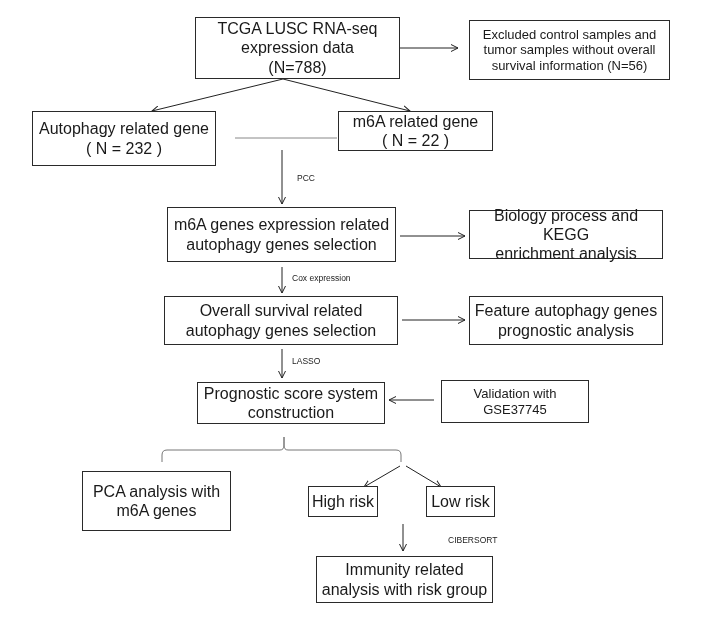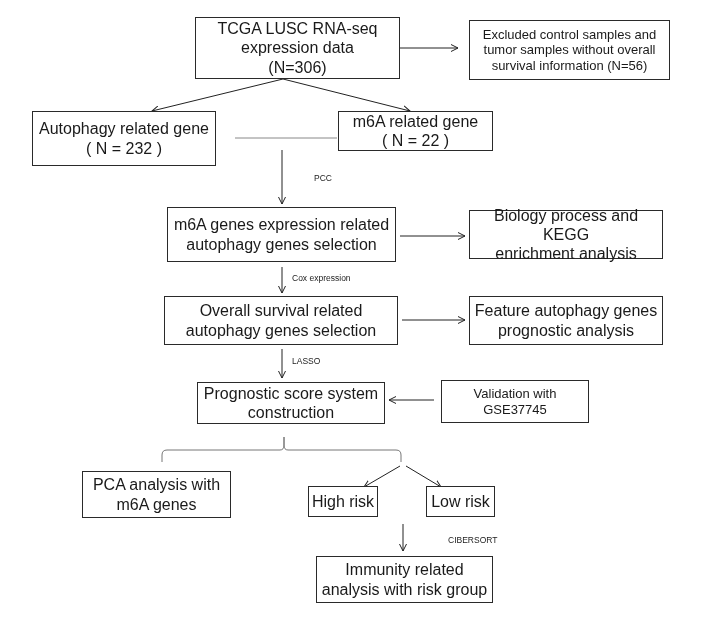--- a/index.html
+++ b/index.html
@@ -37,36 +37,36 @@
     <path stroke="#777" d="M162,462 L162,455 Q162,450 167,450 L280,450 Q284,450 284,445 L284,437 L284,445 Q284,450 288,450 L396,450 Q401,450 401,455 L401,462"></path>
     <line x1="400" y1="466" x2="364" y2="487" marker-end="url(#ah)"></line>
     <line x1="406" y1="466" x2="441" y2="487" marker-end="url(#ah)"></line>
     <line x1="403" y1="524" x2="403" y2="551" marker-end="url(#ah)"></line>
   </g>
 </svg>
 
 <div class="box f16" style="left:195px;top:17px;width:205px;height:62px;">
     <span>TCGA LUSC RNA-seq
 expression data
-(N=306)</span>
+(N=788)</span>
   </div>
 <div class="box f13" style="left:469px;top:20px;width:201px;height:60px;">
     <span>Excluded control samples and
 tumor samples without overall
 survival information (N=56)</span>
   </div>
 <div class="box f16" style="left:32px;top:111px;width:184px;height:55px;">
     <span>Autophagy related gene
 ( N = 232 )</span>
   </div>
 <div class="box f16" style="left:338px;top:111px;width:155px;height:40px;">
     <span>m6A related gene
 ( N = 22 )</span>
   </div>
-<div class="lbl" style="left:314px;top:173px;">PCC</div>
+<div class="lbl" style="left:297px;top:173px;">PCC</div>
 <div class="box f16" style="left:167px;top:207px;width:229px;height:55px;">
     <span>m6A genes expression related
 autophagy genes selection</span>
   </div>
 <div class="box f16" style="left:469px;top:210px;width:194px;height:49px;">
     <span>Biology process and KEGG
 enrichment analysis</span>
   </div>
 <div class="lbl" style="left:292px;top:273px;">Cox expression</div>
 <div class="box f16" style="left:164px;top:296px;width:234px;height:49px;">
@@ -79,21 +79,21 @@
   </div>
 <div class="lbl" style="left:292px;top:356px;">LASSO</div>
 <div class="box f16" style="left:197px;top:382px;width:188px;height:42px;">
     <span>Prognostic score system
 construction</span>
   </div>
 <div class="box f13" style="left:441px;top:380px;width:148px;height:43px;text-align:center;">
     <span>Validation with
 GSE37745</span>
   </div>
-<div class="box f16" style="left:82px;top:471px;width:149px;height:47px;">
+<div class="box f16" style="left:82px;top:471px;width:149px;height:60px;">
     <span>PCA analysis with
 m6A genes</span>
   </div>
 <div class="box f16" style="left:308px;top:486px;width:70px;height:31px;">
     <span>High risk</span>
   </div>
 <div class="box f16" style="left:426px;top:486px;width:69px;height:31px;">
     <span>Low risk</span>
   </div>
 <div class="lbl" style="left:420px;top:535px;margin-left:28px;">CIBERSORT</div>

